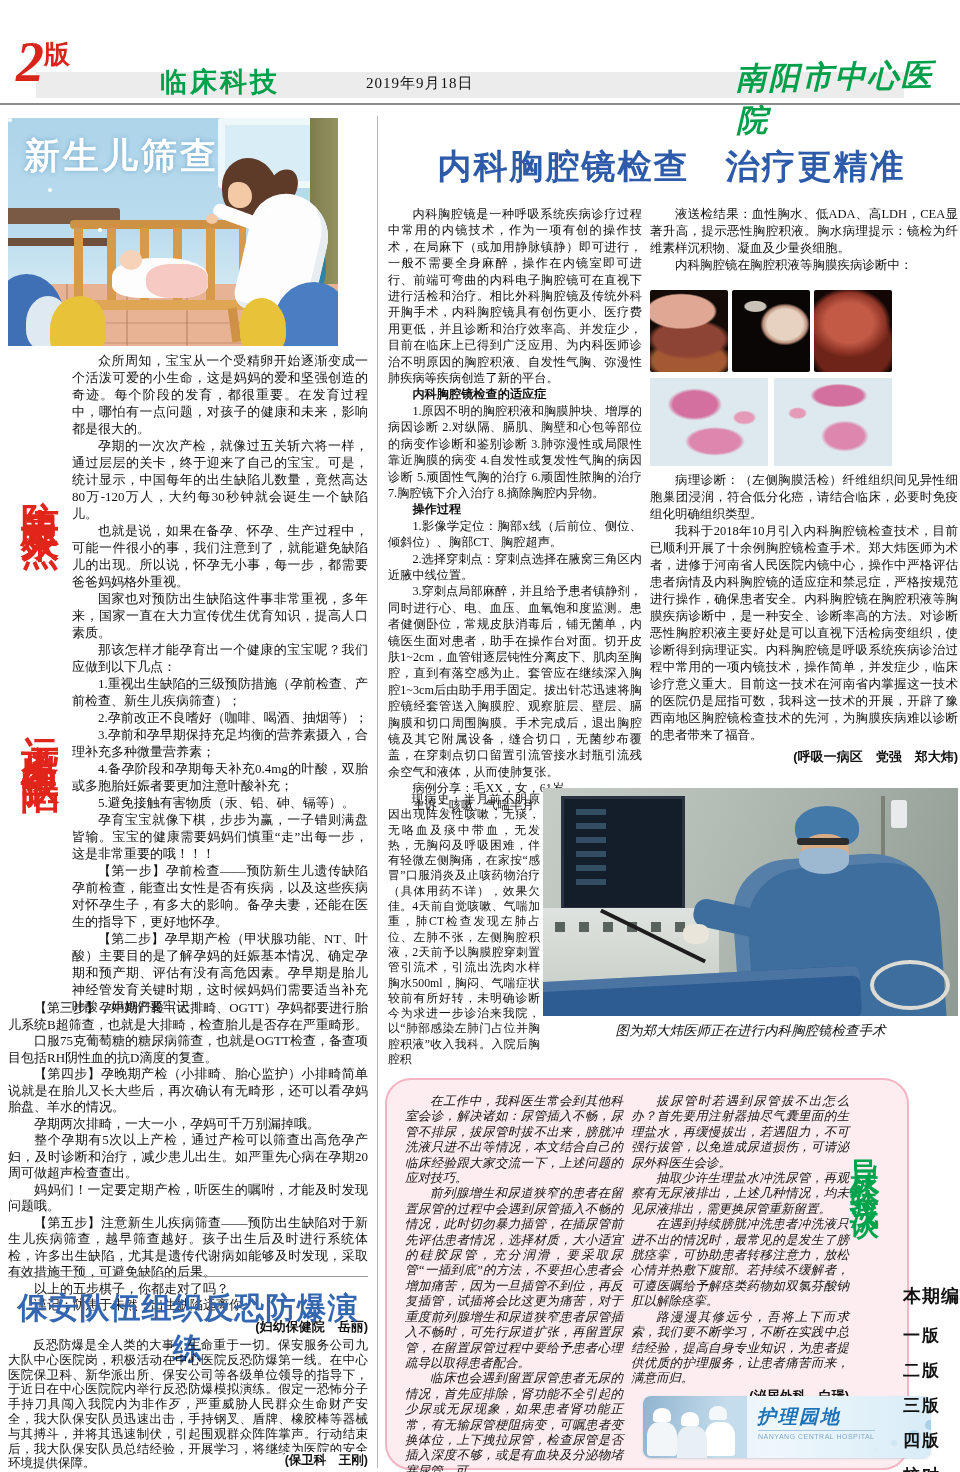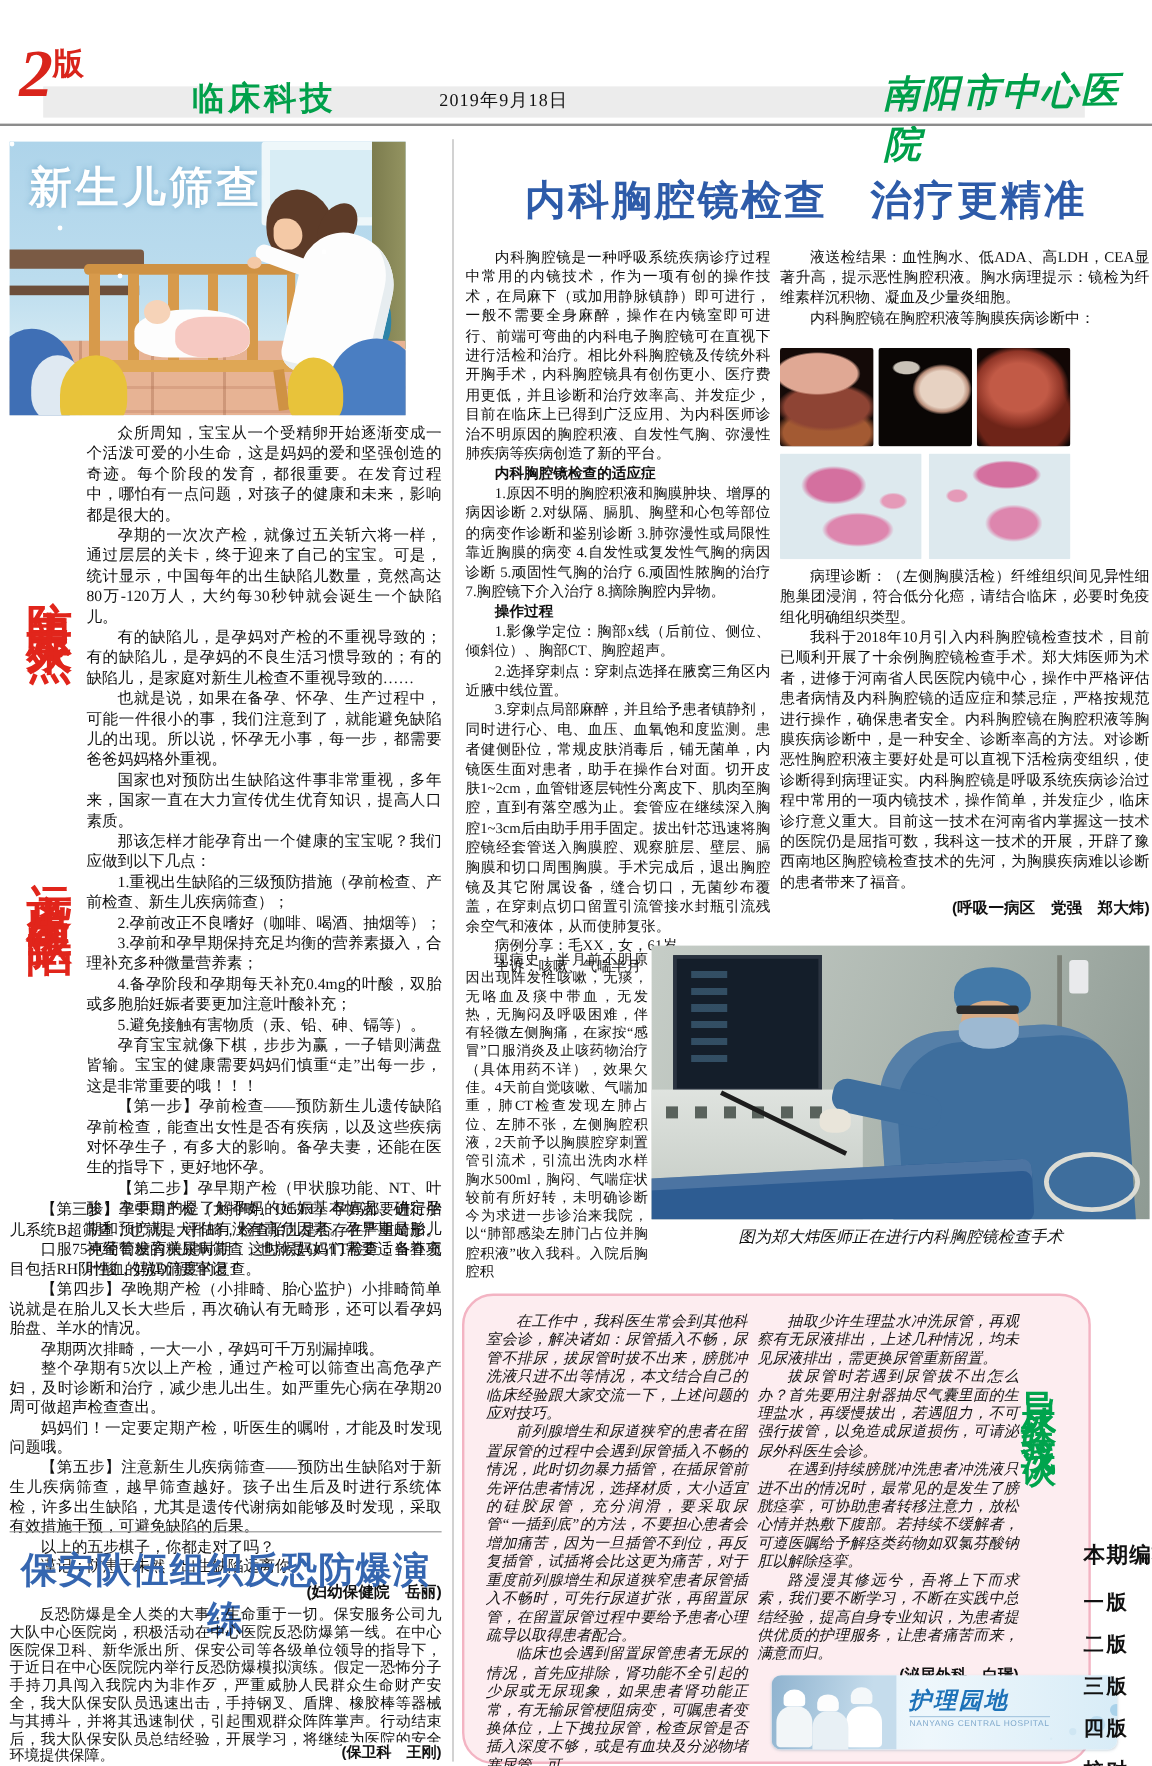--- a/index.html
+++ b/index.html
@@ -228,21 +228,20 @@
     <div class="sparkles"></div>
     <div class="ttl">新生儿筛查</div>
   </div>
 
   <div class="abs vhead vh1">防患于未然</div>
   <div class="abs vhead vh2">远离出生缺陷</div>
 
   <div class="abs nb-narrow">
     <p>众所周知，宝宝从一个受精卵开始逐渐变成一个活泼可爱的小生命，这是妈妈的爱和坚强创造的奇迹。每个阶段的发育，都很重要。在发育过程中，哪怕有一点问题，对孩子的健康和未来，影响都是很大的。</p>
     <p>孕期的一次次产检，就像过五关斩六将一样，通过层层的关卡，终于迎来了自己的宝宝。可是，统计显示，中国每年的出生缺陷儿数量，竟然高达80万-120万人，大约每30秒钟就会诞生一个缺陷儿。</p>
-    <p>有的缺陷儿，是孕妈对产检的不重视导致的；有的缺陷儿，是孕妈的不良生活习惯导致的；有的缺陷儿，是家庭对新生儿检查不重视导致的……</p>
     <p>也就是说，如果在备孕、怀孕、生产过程中，可能一件很小的事，我们注意到了，就能避免缺陷儿的出现。所以说，怀孕无小事，每一步，都需要爸爸妈妈格外重视。</p>
     <p>国家也对预防出生缺陷这件事非常重视，多年来，国家一直在大力宣传优生优育知识，提高人口素质。</p>
     <p>那该怎样才能孕育出一个健康的宝宝呢？我们应做到以下几点：</p>
     <p>1.重视出生缺陷的三级预防措施（孕前检查、产前检查、新生儿疾病筛查）；</p>
     <p>2.孕前改正不良嗜好（咖啡、喝酒、抽烟等）；</p>
     <p>3.孕前和孕早期保持充足均衡的营养素摄入，合理补充多种微量营养素；</p>
     <p>4.备孕阶段和孕期每天补充0.4mg的叶酸，双胎或多胞胎妊娠者要更加注意叶酸补充；</p>
     <p>5.避免接触有害物质（汞、铅、砷、镉等）。</p>
     <p>孕育宝宝就像下棋，步步为赢，一子错则满盘皆输。宝宝的健康需要妈妈们慎重“走”出每一步，这是非常重要的哦！！！</p>
     <p>【第一步】孕前检查——预防新生儿遗传缺陷孕前检查，能查出女性是否有疾病，以及这些疾病对怀孕生子，有多大的影响。备孕夫妻，还能在医生的指导下，更好地怀孕。</p>
@@ -323,22 +322,22 @@
   </div>
   <div class="abs caption">图为郑大炜医师正在进行内科胸腔镜检查手术</div>
 
   <div class="abs pinkbox">
     <div class="col pk1">
       <p>在工作中，我科医生常会到其他科室会诊，解决诸如：尿管插入不畅，尿管不排尿，拔尿管时拔不出来，膀胱冲洗液只进不出等情况，本文结合自己的临床经验跟大家交流一下，上述问题的应对技巧。</p>
       <p>前列腺增生和尿道狭窄的患者在留置尿管的过程中会遇到尿管插入不畅的情况，此时切勿暴力插管，在插尿管前先评估患者情况，选择材质，大小适宜的硅胶尿管，充分润滑，要采取尿管“一插到底”的方法，不要担心患者会增加痛苦，因为一旦插管不到位，再反复插管，试插将会比这更为痛苦，对于重度前列腺增生和尿道狭窄患者尿管插入不畅时，可先行尿道扩张，再留置尿管，在留置尿管过程中要给予患者心理疏导以取得患者配合。</p>
       <p>临床也会遇到留置尿管患者无尿的情况，首先应排除，肾功能不全引起的少尿或无尿现象，如果患者肾功能正常，有无输尿管梗阻病变，可嘱患者变换体位，上下拽拉尿管，检查尿管是否插入深度不够，或是有血块及分泌物堵塞尿管，可</p>
     </div>
     <div class="col pk2">
+      <p>拔尿管时若遇到尿管拔不出怎么办？首先要用注射器抽尽气囊里面的生理盐水，再缓慢拔出，若遇阻力，不可强行拔管，以免造成尿道损伤，可请泌尿外科医生会诊。</p>
       <p>抽取少许生理盐水冲洗尿管，再观察有无尿液排出，上述几种情况，均未见尿液排出，需更换尿管重新留置。</p>
-      <p>拔尿管时若遇到尿管拔不出怎么办？首先要用注射器抽尽气囊里面的生理盐水，再缓慢拔出，若遇阻力，不可强行拔管，以免造成尿道损伤，可请泌尿外科医生会诊。</p>
       <p>在遇到持续膀胱冲洗患者冲洗液只进不出的情况时，最常见的是发生了膀胱痉挛，可协助患者转移注意力，放松心情并热敷下腹部。若持续不缓解者，可遵医嘱给予解痉类药物如双氯芬酸钠肛以解除痉挛。</p>
       <p>路漫漫其修远兮，吾将上下而求索，我们要不断学习，不断在实践中总结经验，提高自身专业知识，为患者提供优质的护理服务，让患者痛苦而来，满意而归。</p>
       <div class="byline pk-byline">(泌尿外科　白璟)</div>
     </div>
     <div class="pk-title">导尿经验浅谈</div>
     <div class="banner">
       <div class="bn-photo"></div>
       <div class="bn-title">护理园地</div>
       <div class="bn-sub">NANYANG CENTRAL HOSPITAL</div>
       <div class="bn-bubbles"></div>

